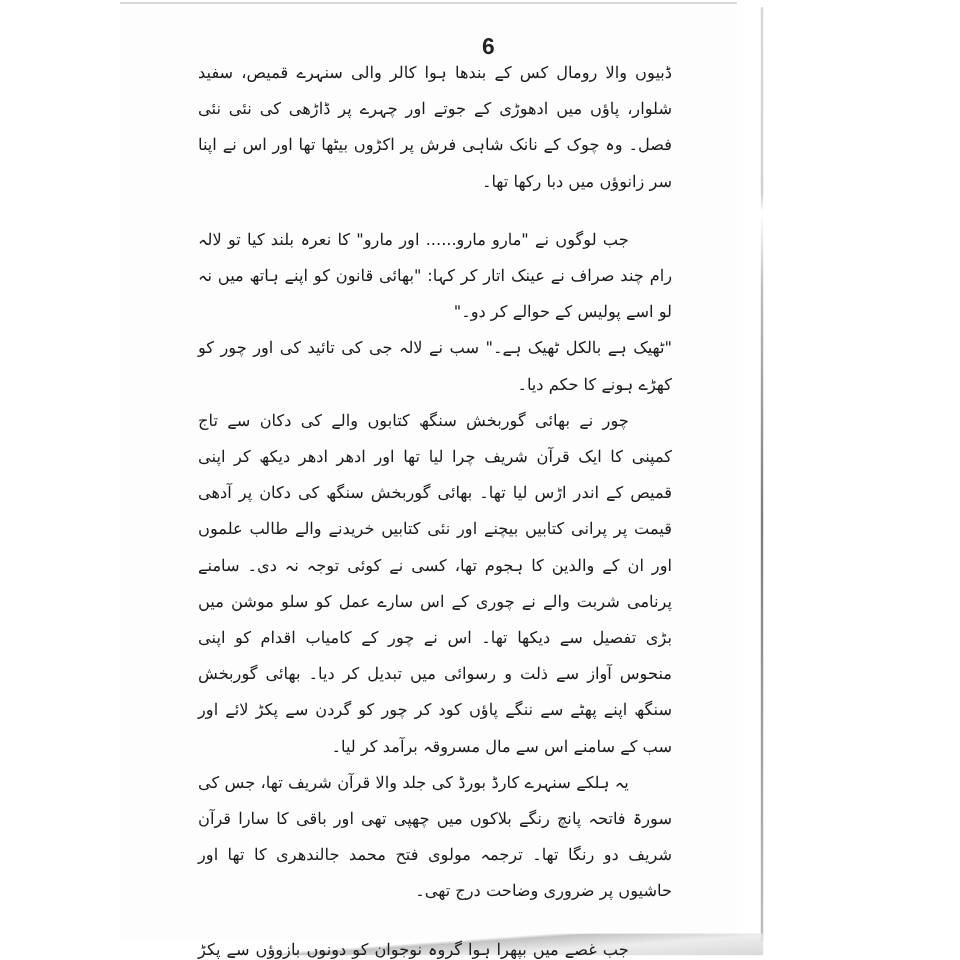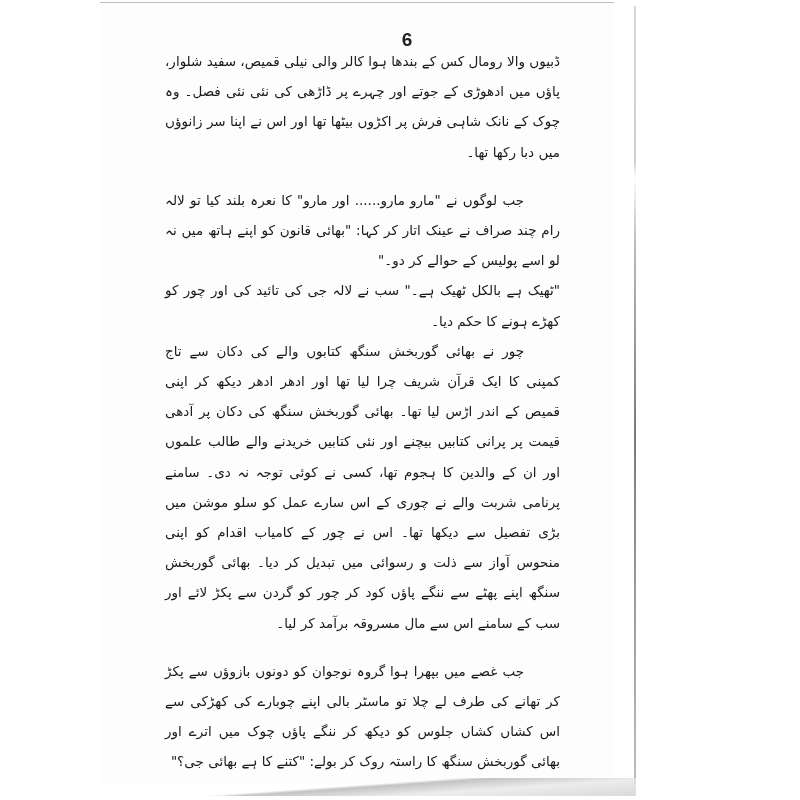--- a/index.html
+++ b/index.html
@@ -78,19 +78,20 @@
 </head>
 <body>
 
 <div class="page">
   <div class="page-number">6</div>
 </div>
 <div class="right-edge"></div>
 <div class="bottom-edge"></div>
 
 <div class="text">
-  <p class="para">ڈبیوں والا رومال کس کے بندھا ہوا کالر والی نیلی قمیص، سفید شلوار، پاؤں میں ادھوڑی کے جوتے اور چہرے پر ڈاڑھی کی نئی نئی فصل۔ وہ چوک کے نانک شاہی فرش پر اکڑوں بیٹھا تھا اور اس نے اپنا سر زانوؤں میں دبا رکھا تھا۔</p>
+  <p class="para">ڈبیوں والا رومال کس کے بندھا ہوا کالر والی سنہرے قمیص، سفید شلوار، پاؤں میں ادھوڑی کے جوتے اور چہرے پر ڈاڑھی کی نئی نئی فصل۔ وہ چوک کے نانک شاہی فرش پر اکڑوں بیٹھا تھا اور اس نے اپنا سر زانوؤں میں دبا رکھا تھا۔</p>
   <p class="para indent gap">جب لوگوں نے "مارو مارو...... اور مارو" کا نعرہ بلند کیا تو لالہ رام چند صراف نے عینک اتار کر کہا: "بھائی قانون کو اپنے ہاتھ میں نہ لو اسے پولیس کے حوالے کر دو۔"</p>
   <p class="para">"ٹھیک ہے بالکل ٹھیک ہے۔" سب نے لالہ جی کی تائید کی اور چور کو کھڑے ہونے کا حکم دیا۔</p>
   <p class="para indent">چور نے بھائی گوربخش سنگھ کتابوں والے کی دکان سے تاج کمپنی کا ایک قرآن شریف چرا لیا تھا اور ادھر ادھر دیکھ کر اپنی قمیص کے اندر اڑس لیا تھا۔ بھائی گوربخش سنگھ کی دکان پر آدھی قیمت پر پرانی کتابیں بیچنے اور نئی کتابیں خریدنے والے طالب علموں اور ان کے والدین کا ہجوم تھا، کسی نے کوئی توجہ نہ دی۔ سامنے پرنامی شربت والے نے چوری کے اس سارے عمل کو سلو موشن میں بڑی تفصیل سے دیکھا تھا۔ اس نے چور کے کامیاب اقدام کو اپنی منحوس آواز سے ذلت و رسوائی میں تبدیل کر دیا۔ بھائی گوربخش سنگھ اپنے پھٹے سے ننگے پاؤں کود کر چور کو گردن سے پکڑ لائے اور سب کے سامنے اس سے مال مسروقہ برآمد کر لیا۔</p>
+  <p class="para indent">یہ ہلکے سنہرے کارڈ بورڈ کی جلد والا قرآن شریف تھا، جس کی سورۃ فاتحہ پانچ رنگے بلاکوں میں چھپی تھی اور باقی کا سارا قرآن شریف دو رنگا تھا۔ ترجمہ مولوی فتح محمد جالندھری کا تھا اور حاشیوں پر ضروری وضاحت درج تھی۔</p>
   <p class="para indent gap">جب غصے میں بپھرا ہوا گروہ نوجوان کو دونوں بازوؤں سے پکڑ کر تھانے کی طرف لے چلا تو ماسٹر بالی اپنے چوبارے کی کھڑکی سے اس کشاں کشاں جلوس کو دیکھ کر ننگے پاؤں چوک میں اترے اور بھائی گوربخش سنگھ کا راستہ روک کر بولے: "کتنے کا ہے بھائی جی؟"</p>
 
 </div>
 
 </body></html>

